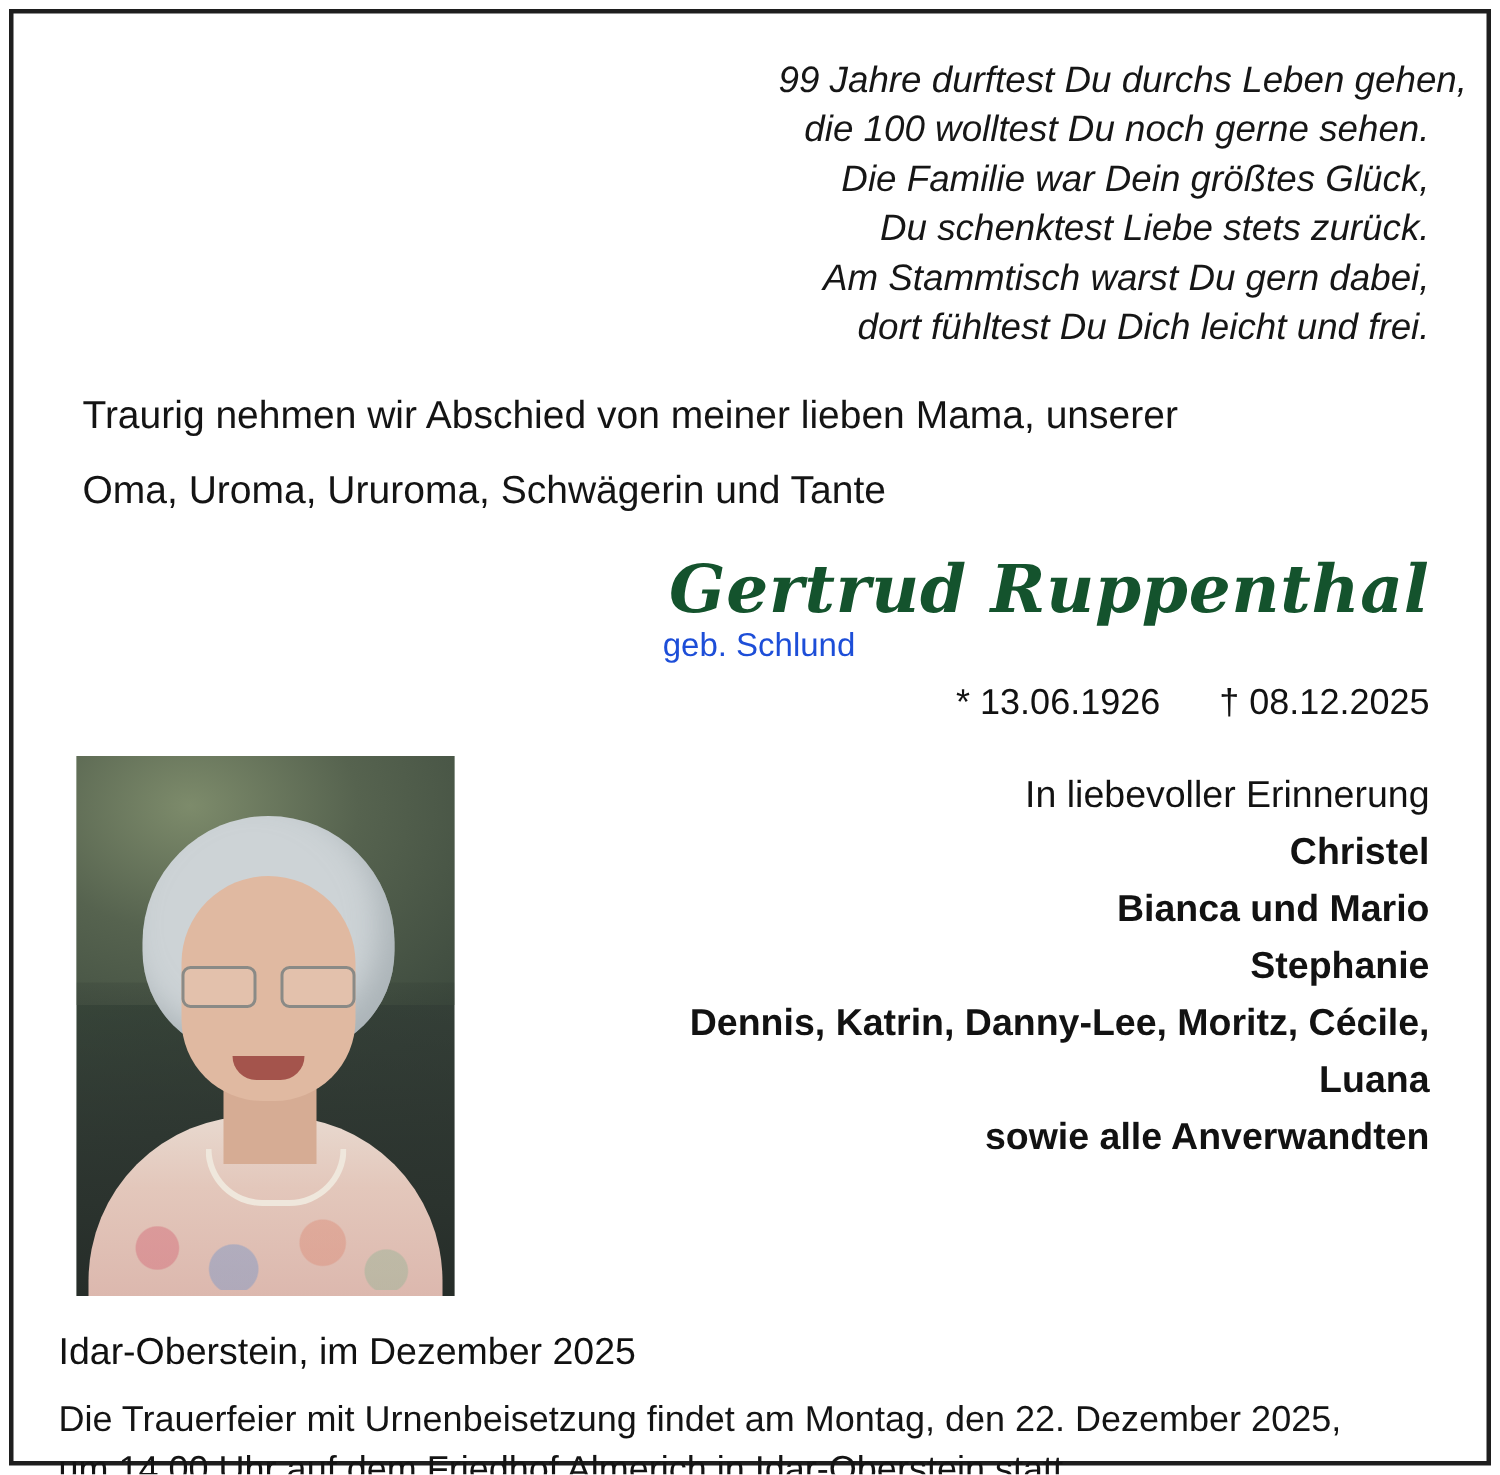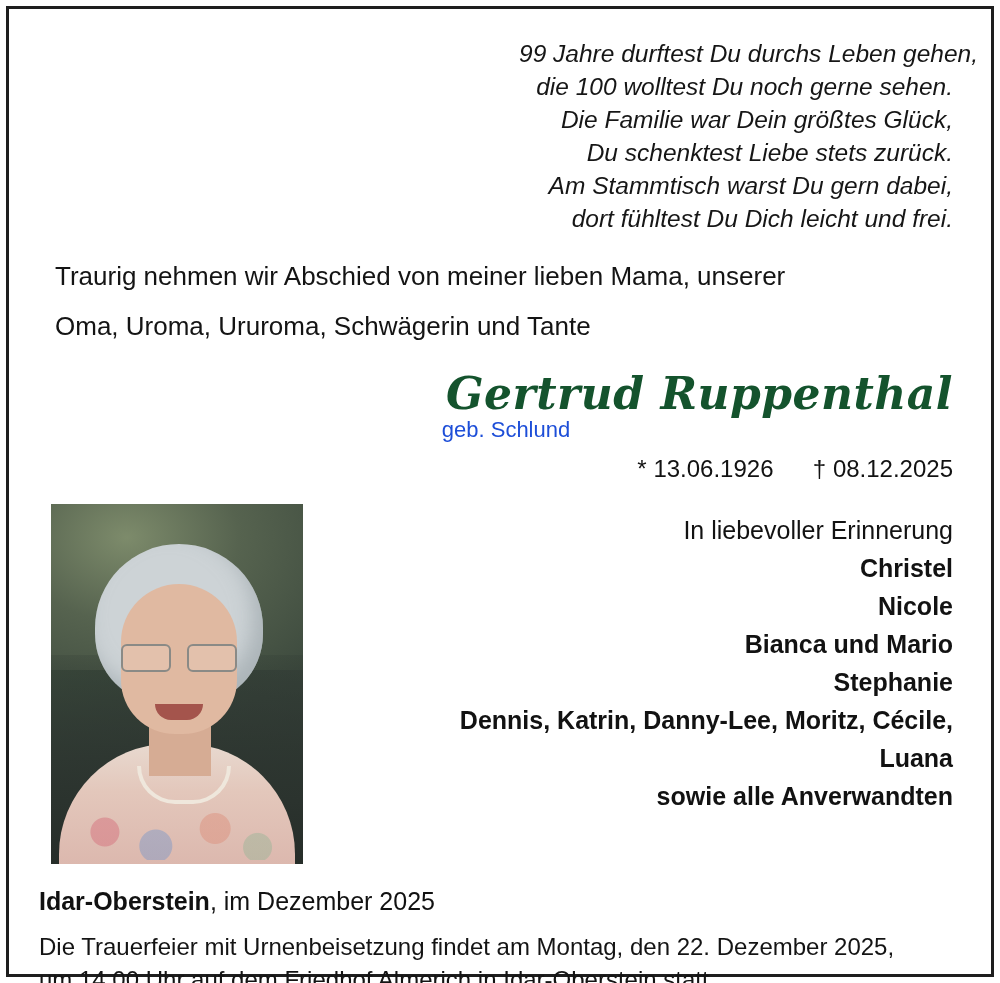--- a/index.html
+++ b/index.html
@@ -183,21 +183,21 @@
   }
   .family .lead { font-weight: 400; }
   .family .nm { font-weight: bold; }
 
   
   .place {
     margin-top: 26px;
     font-size: 25px;
     color: #111;
   }
-  .place b { font-weight: bold; }
+  .place b { font-weight: normal; }
   .ceremony {
     margin-top: 14px;
     font-size: 24px;
     line-height: 33px;
     color: #141414;
   }
   .ceremony div { margin: 0; }
 </style>
 </head>
 <body>
@@ -241,21 +241,20 @@
         <div class="hair"></div>
         <div class="face"></div>
         <div class="glasses"></div>
         <div class="mouth"></div>
         <div class="necklace"></div>
       </div>
 
       <div class="family">
         <div class="lead">In liebevoller Erinnerung</div>
         <div class="nm">Christel</div>
-        <div class="nm">Nicole</div>
         <div class="nm">Bianca und Mario</div>
         <div class="nm">Stephanie</div>
         <div class="nm">Dennis, Katrin, Danny-Lee, Moritz, Cécile,</div>
         <div class="nm">Luana</div>
         <div class="nm">sowie alle Anverwandten</div>
       </div>
     </div>
 
     <div class="place">
       <b>Idar-Oberstein</b><span>, im Dezember 2025</span>

